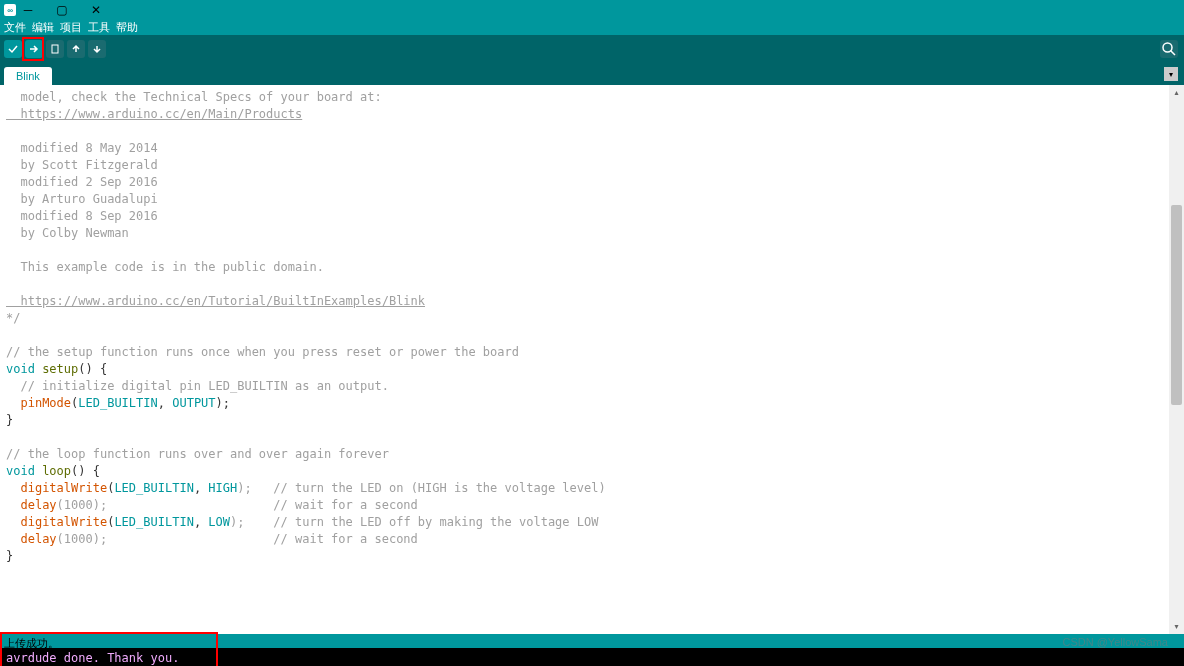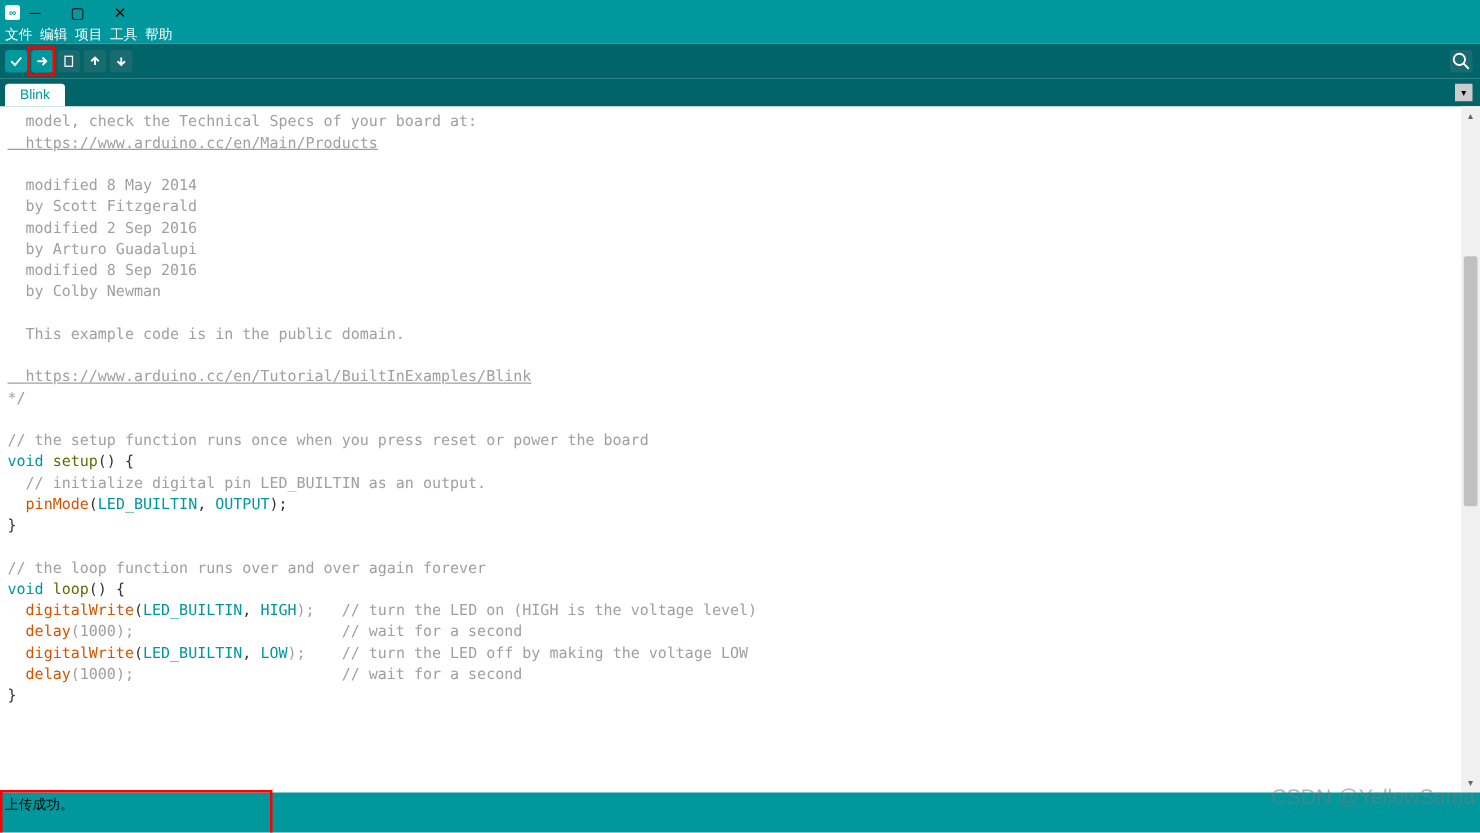--- a/index.html
+++ b/index.html
@@ -25,28 +25,28 @@
 .scroll-v { width:15px; background:#f0f0f0; position:relative; }
 .scroll-thumb { position:absolute; right:2px; top:120px; width:11px; height:200px; background:#c0c0c0; border-radius:2px; }
 .scroll-arrow { position:absolute; width:15px; height:15px; font-size:8px; display:flex; align-items:center; justify-content:center; color:#666; cursor:pointer; }
 .scroll-arrow.up { top:0; }
 .scroll-arrow.down { bottom:0; }
 .c-gray { color:#a0a0a0; }
 .c-link { color:#a0a0a0; text-decoration:underline; }
 .c-teal { color:#00979d; }
 .c-green { color:#5e6d03; }
 .c-orange { color:#d35400; }
-.status { height:33px; background:#00979d; color:#000; font-size:11px; padding:2px 4px; position:relative; }
+.status { height:14px; background:#00979d; color:#000; font-size:11px; padding:2px 4px; position:relative; }
 .status-highlight { position:absolute; left:0; top:-2px; width:218px; height:44px; border:2px solid #ff0000; pointer-events:none; z-index:5; }
 .console { height:43px; background:#000; color:#f0abfc; font-family:Consolas,monospace; font-size:12px; padding:3px 6px; overflow:hidden; position:relative; }
 .scroll-h { height:15px; background:#f0f0f0; display:flex; position:relative; }
 .scroll-h-thumb { position:absolute; left:15px; top:2px; height:11px; width:120px; background:#c0c0c0; border-radius:2px; }
 .scroll-h .scroll-arrow { width:15px; height:15px; position:static; }
 .footer { height:15px; background:#006468; color:#fff; font-size:10px; display:flex; align-items:center; padding:0 6px; justify-content:flex-start; }
-.watermark { position:absolute; right:4px; bottom:18px; color:rgba(120,120,120,0.55); font-size:17px; pointer-events:none; z-index:10;margin-top:31px; }
+.watermark { position:absolute; right:16px; bottom:18px; color:rgba(120,120,120,0.55); font-size:11px; pointer-events:none; z-index:10;margin-top:31px; }
 </style>
 </head>
 <body>
 
 <div class="titlebar">
   <div class="logo">∞</div>
   <div class="win-btns">
     <div class="win-btn">─</div>
     <div class="win-btn">▢</div>
     <div class="win-btn">✕</div>

